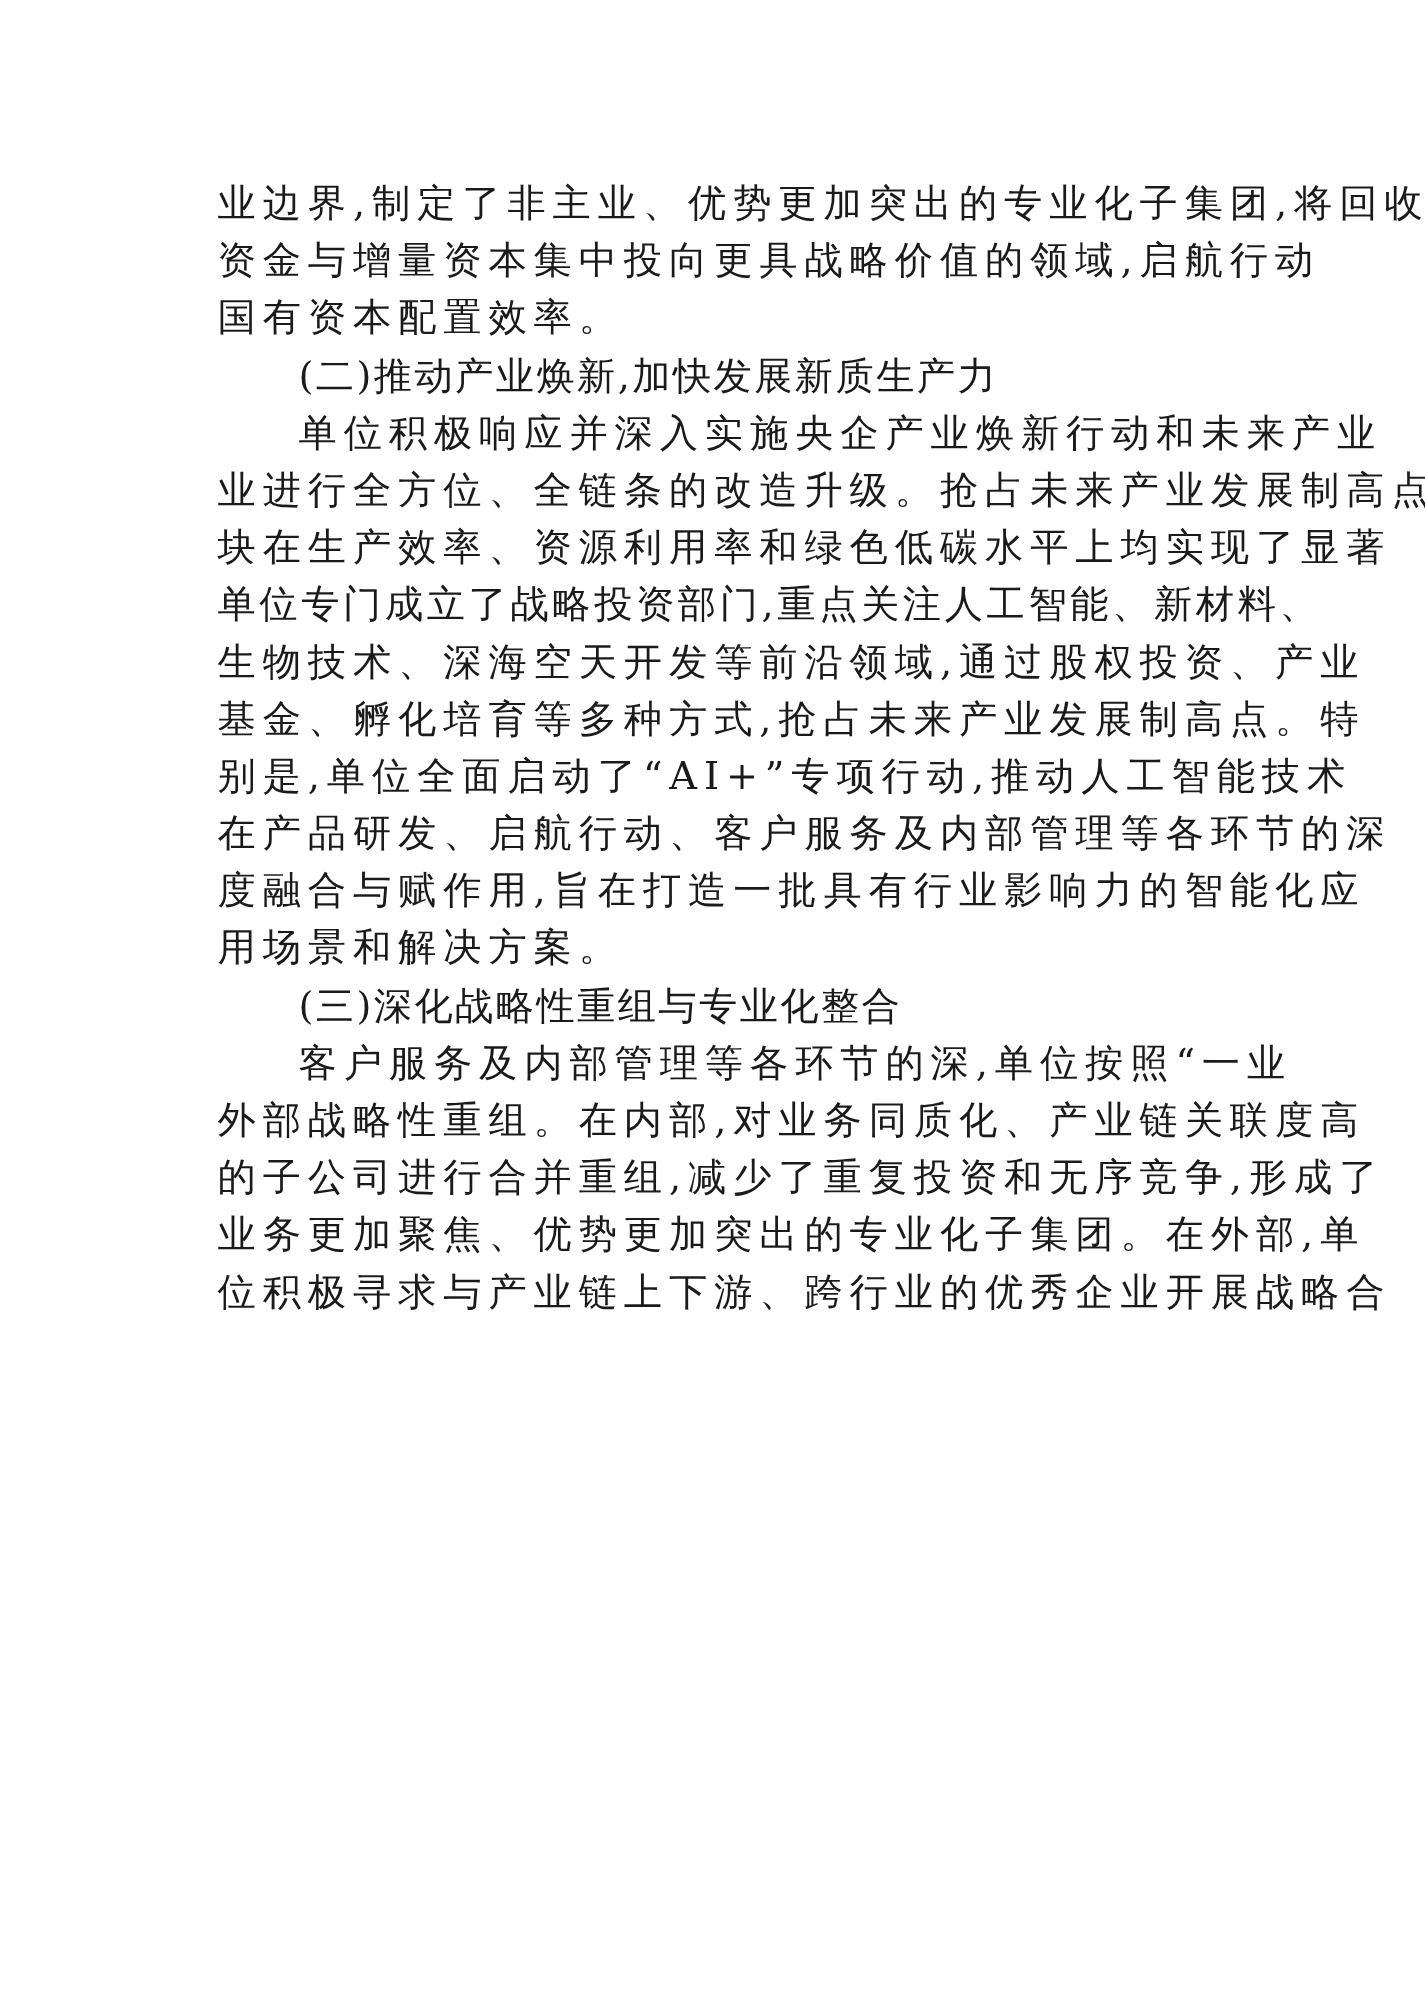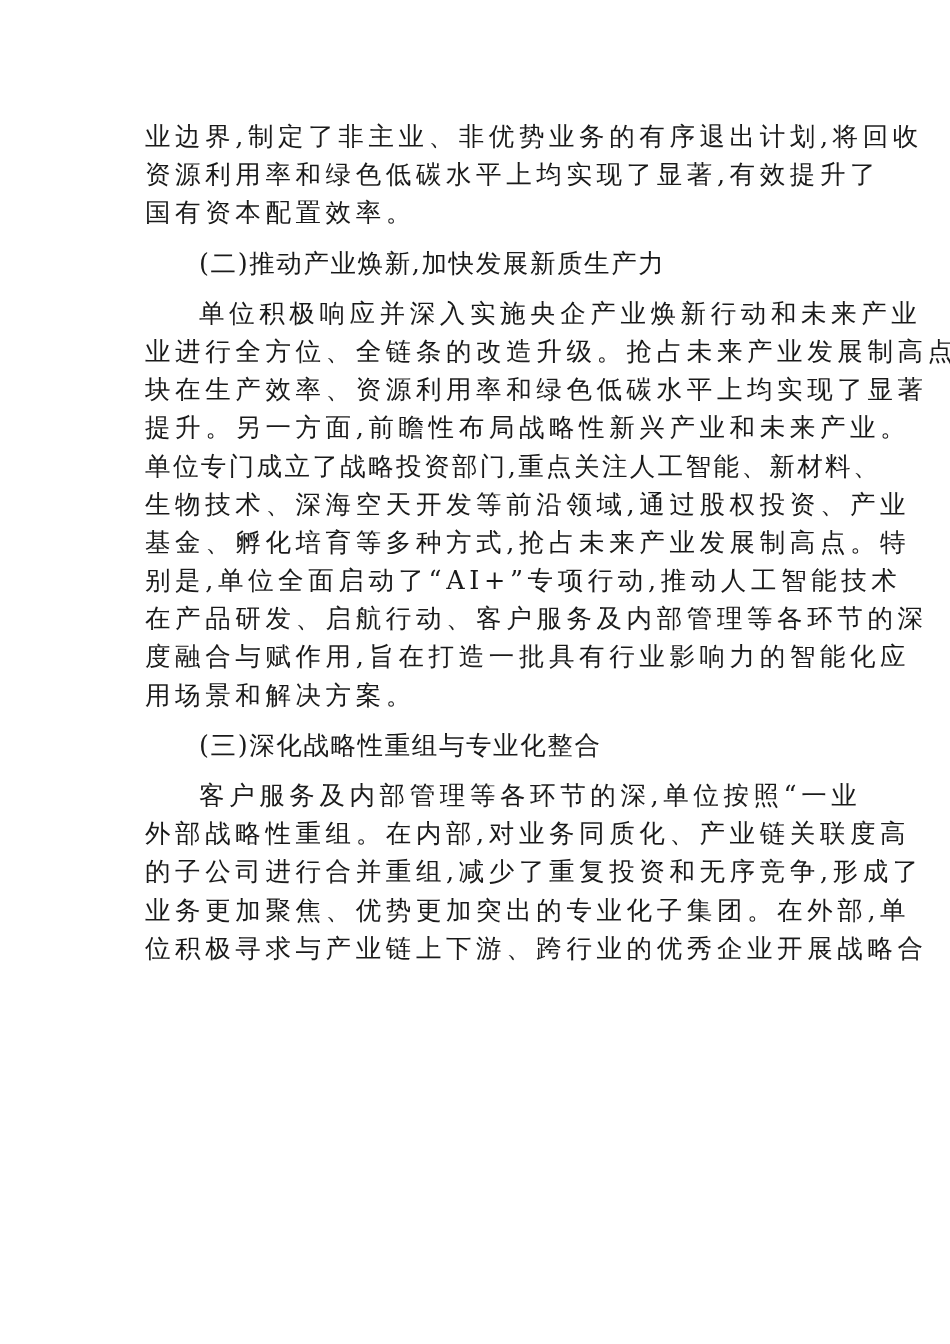--- a/index.html
+++ b/index.html
@@ -23,46 +23,44 @@
     }
     .line {
       height: 38.2px;
       line-height: 38.2px;
       font-size: 25.5px;
       white-space: nowrap;
       letter-spacing: 4.6px;
     }
     .indent {
       padding-left: 54px;
-      margin-top: 12px;
     }
     .heading {
       letter-spacing: 1.6px;
     }
   </style>
 </head>
 <body>
 
 <div class="page">
 
   <div>
-    <div class="line">业边界,制定了非主业、非优势业务的有序退出计划,将回收</div>
-    <div class="line">资源利用率和绿色低碳水平上均实现了显著,有效提升了</div>
+    <div class="line">业边界,制定了非主业、优势更加突出的专业化子集团,将回收</div>
+    <div class="line">资金与增量资本集中投向更具战略价值的领域,启航行动</div>
     <div class="line">国有资本配置效率。</div>
   </div>
 
   <div>
     <div class="line indent heading">(二)推动产业焕新,加快发展新质生产力</div>
   </div>
 
   <div>
     <div class="line indent">单位积极响应并深入实施央企产业焕新行动和未来产业</div>
     <div class="line">业进行全方位、全链条的改造升级。抢占未来产业发展制高点</div>
     <div class="line">块在生产效率、资源利用率和绿色低碳水平上均实现了显著</div>
-    <div class="line">提升。另一方面,前瞻性布局战略性新兴产业和未来产业。</div>
     <div class="line" style="letter-spacing:2.4px">单位专门成立了战略投资部门,重点关注人工智能、新材料、</div>
     <div class="line">生物技术、深海空天开发等前沿领域,通过股权投资、产业</div>
     <div class="line">基金、孵化培育等多种方式,抢占未来产业发展制高点。特</div>
     <div class="line">别是,单位全面启动了“AI+”专项行动,推动人工智能技术</div>
     <div class="line">在产品研发、启航行动、客户服务及内部管理等各环节的深</div>
     <div class="line">度融合与赋作用,旨在打造一批具有行业影响力的智能化应</div>
     <div class="line">用场景和解决方案。</div>
   </div>
 
   <div>

